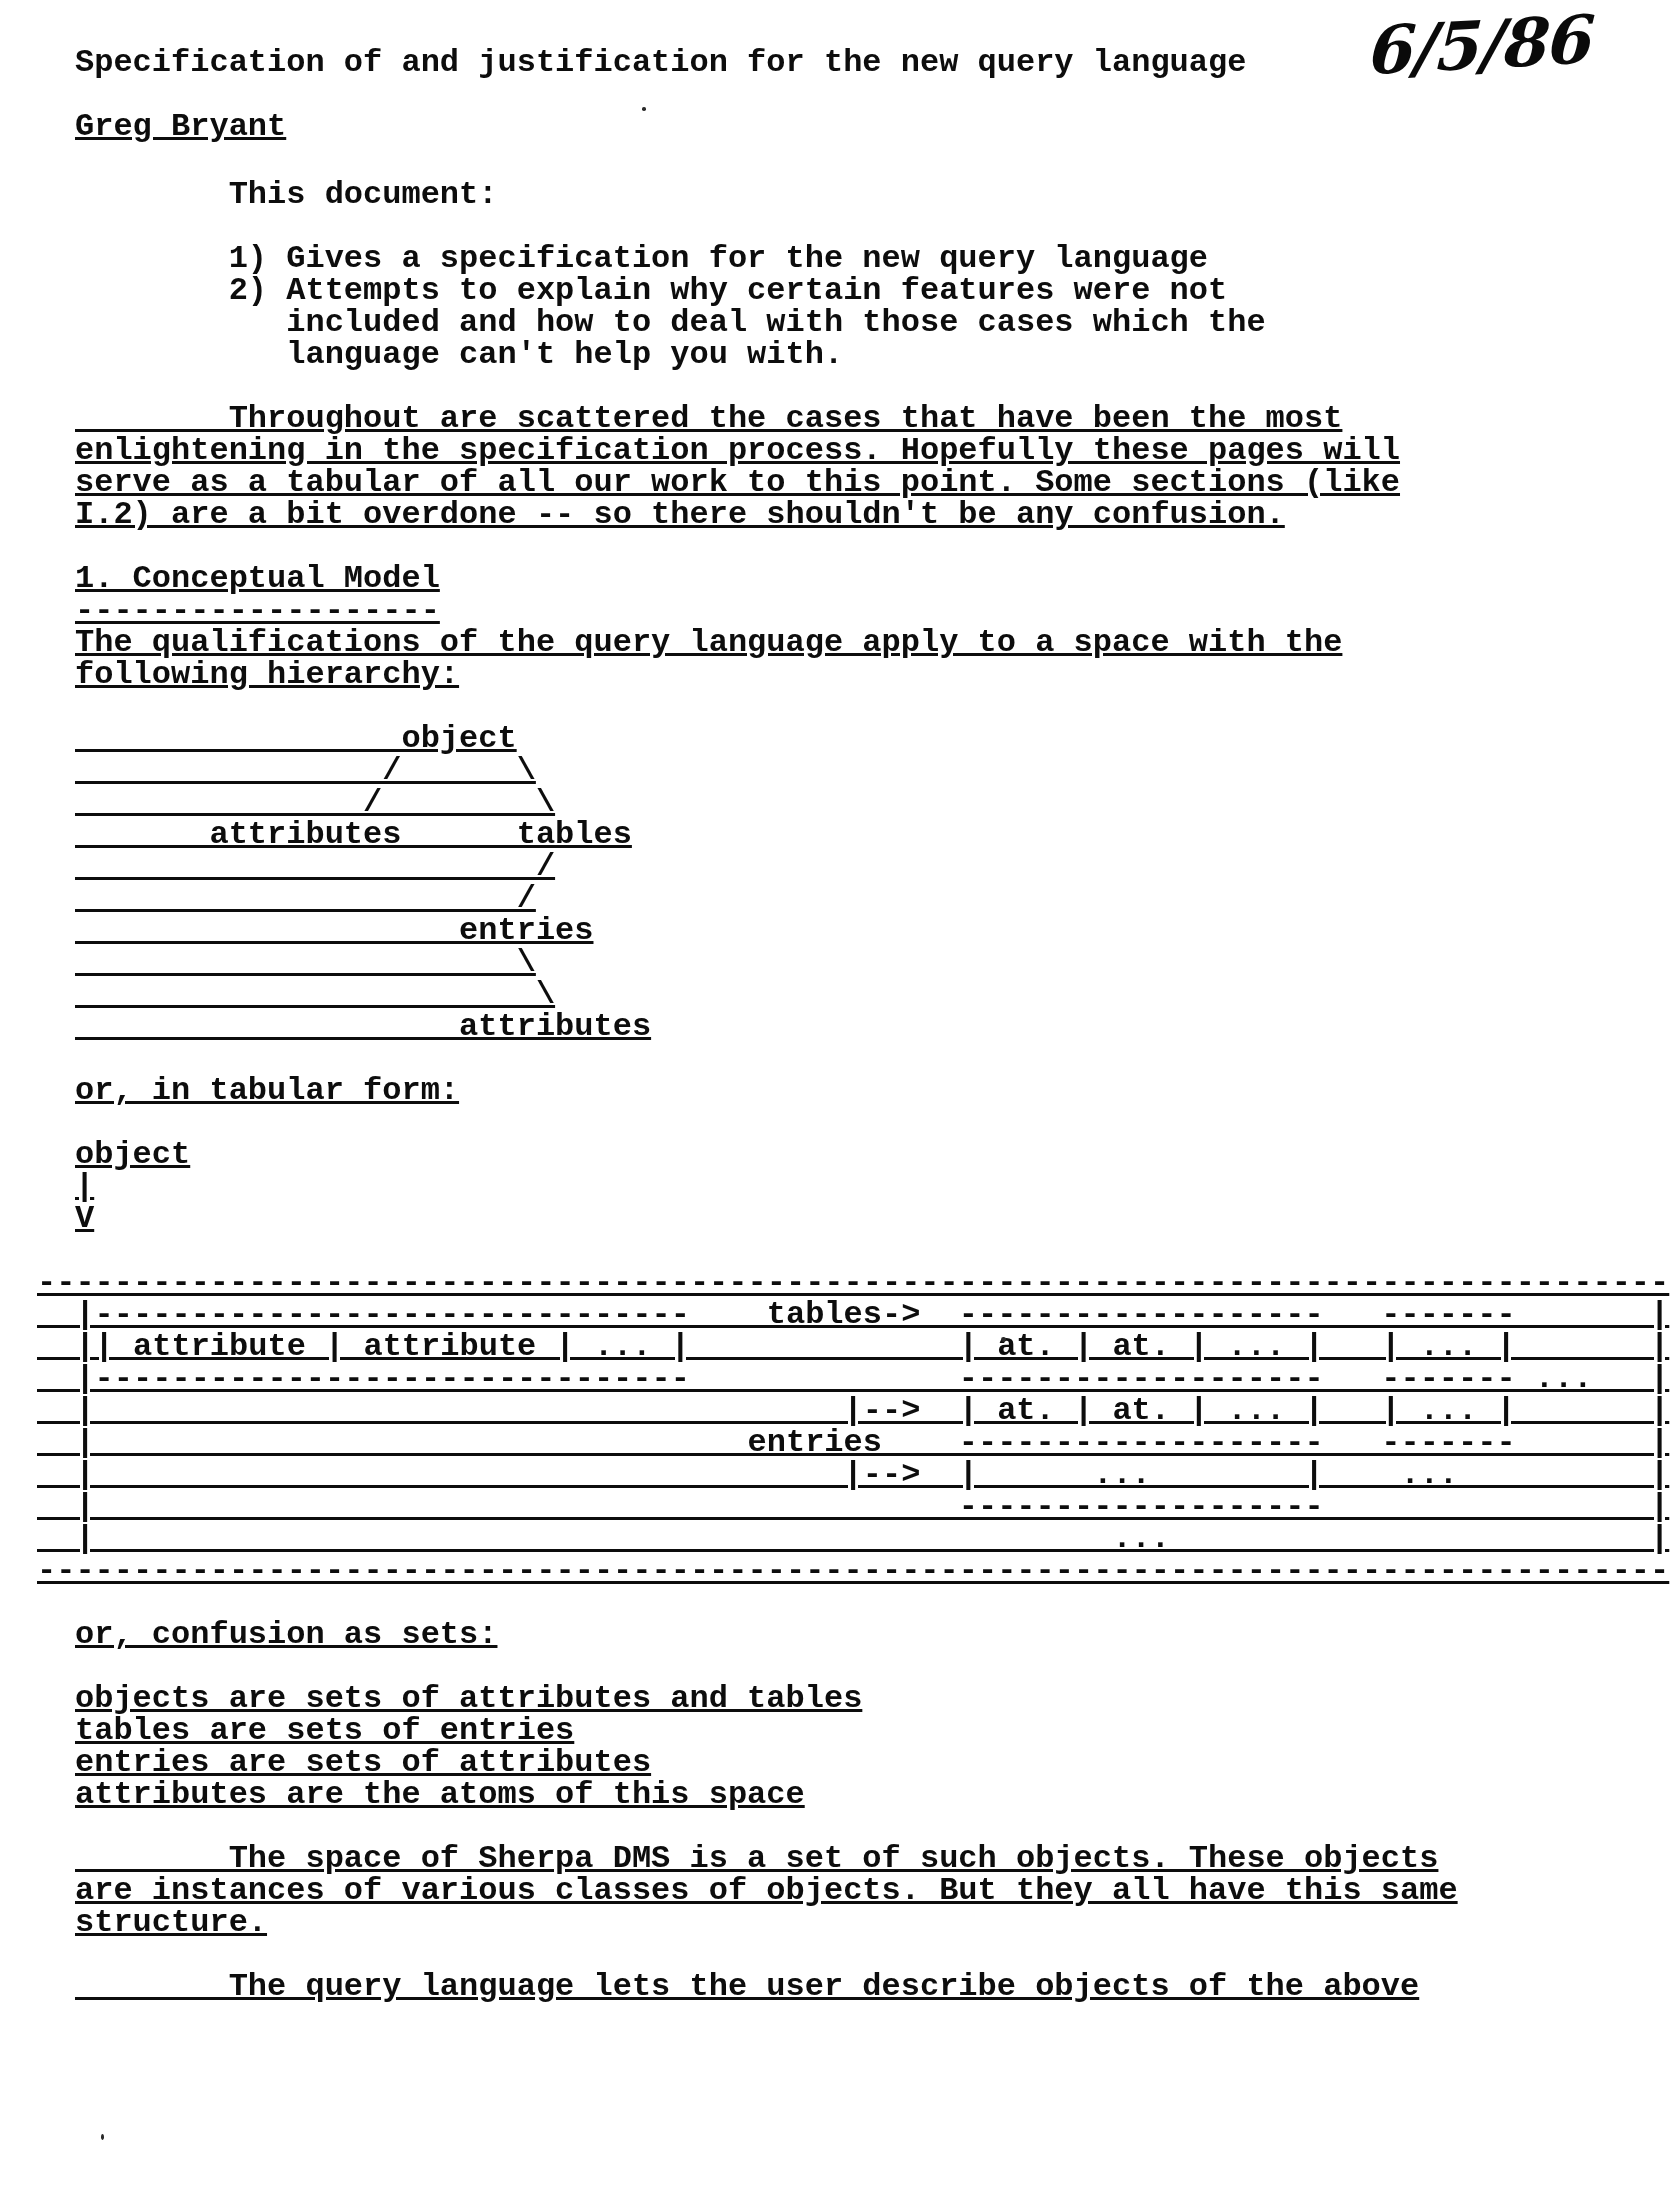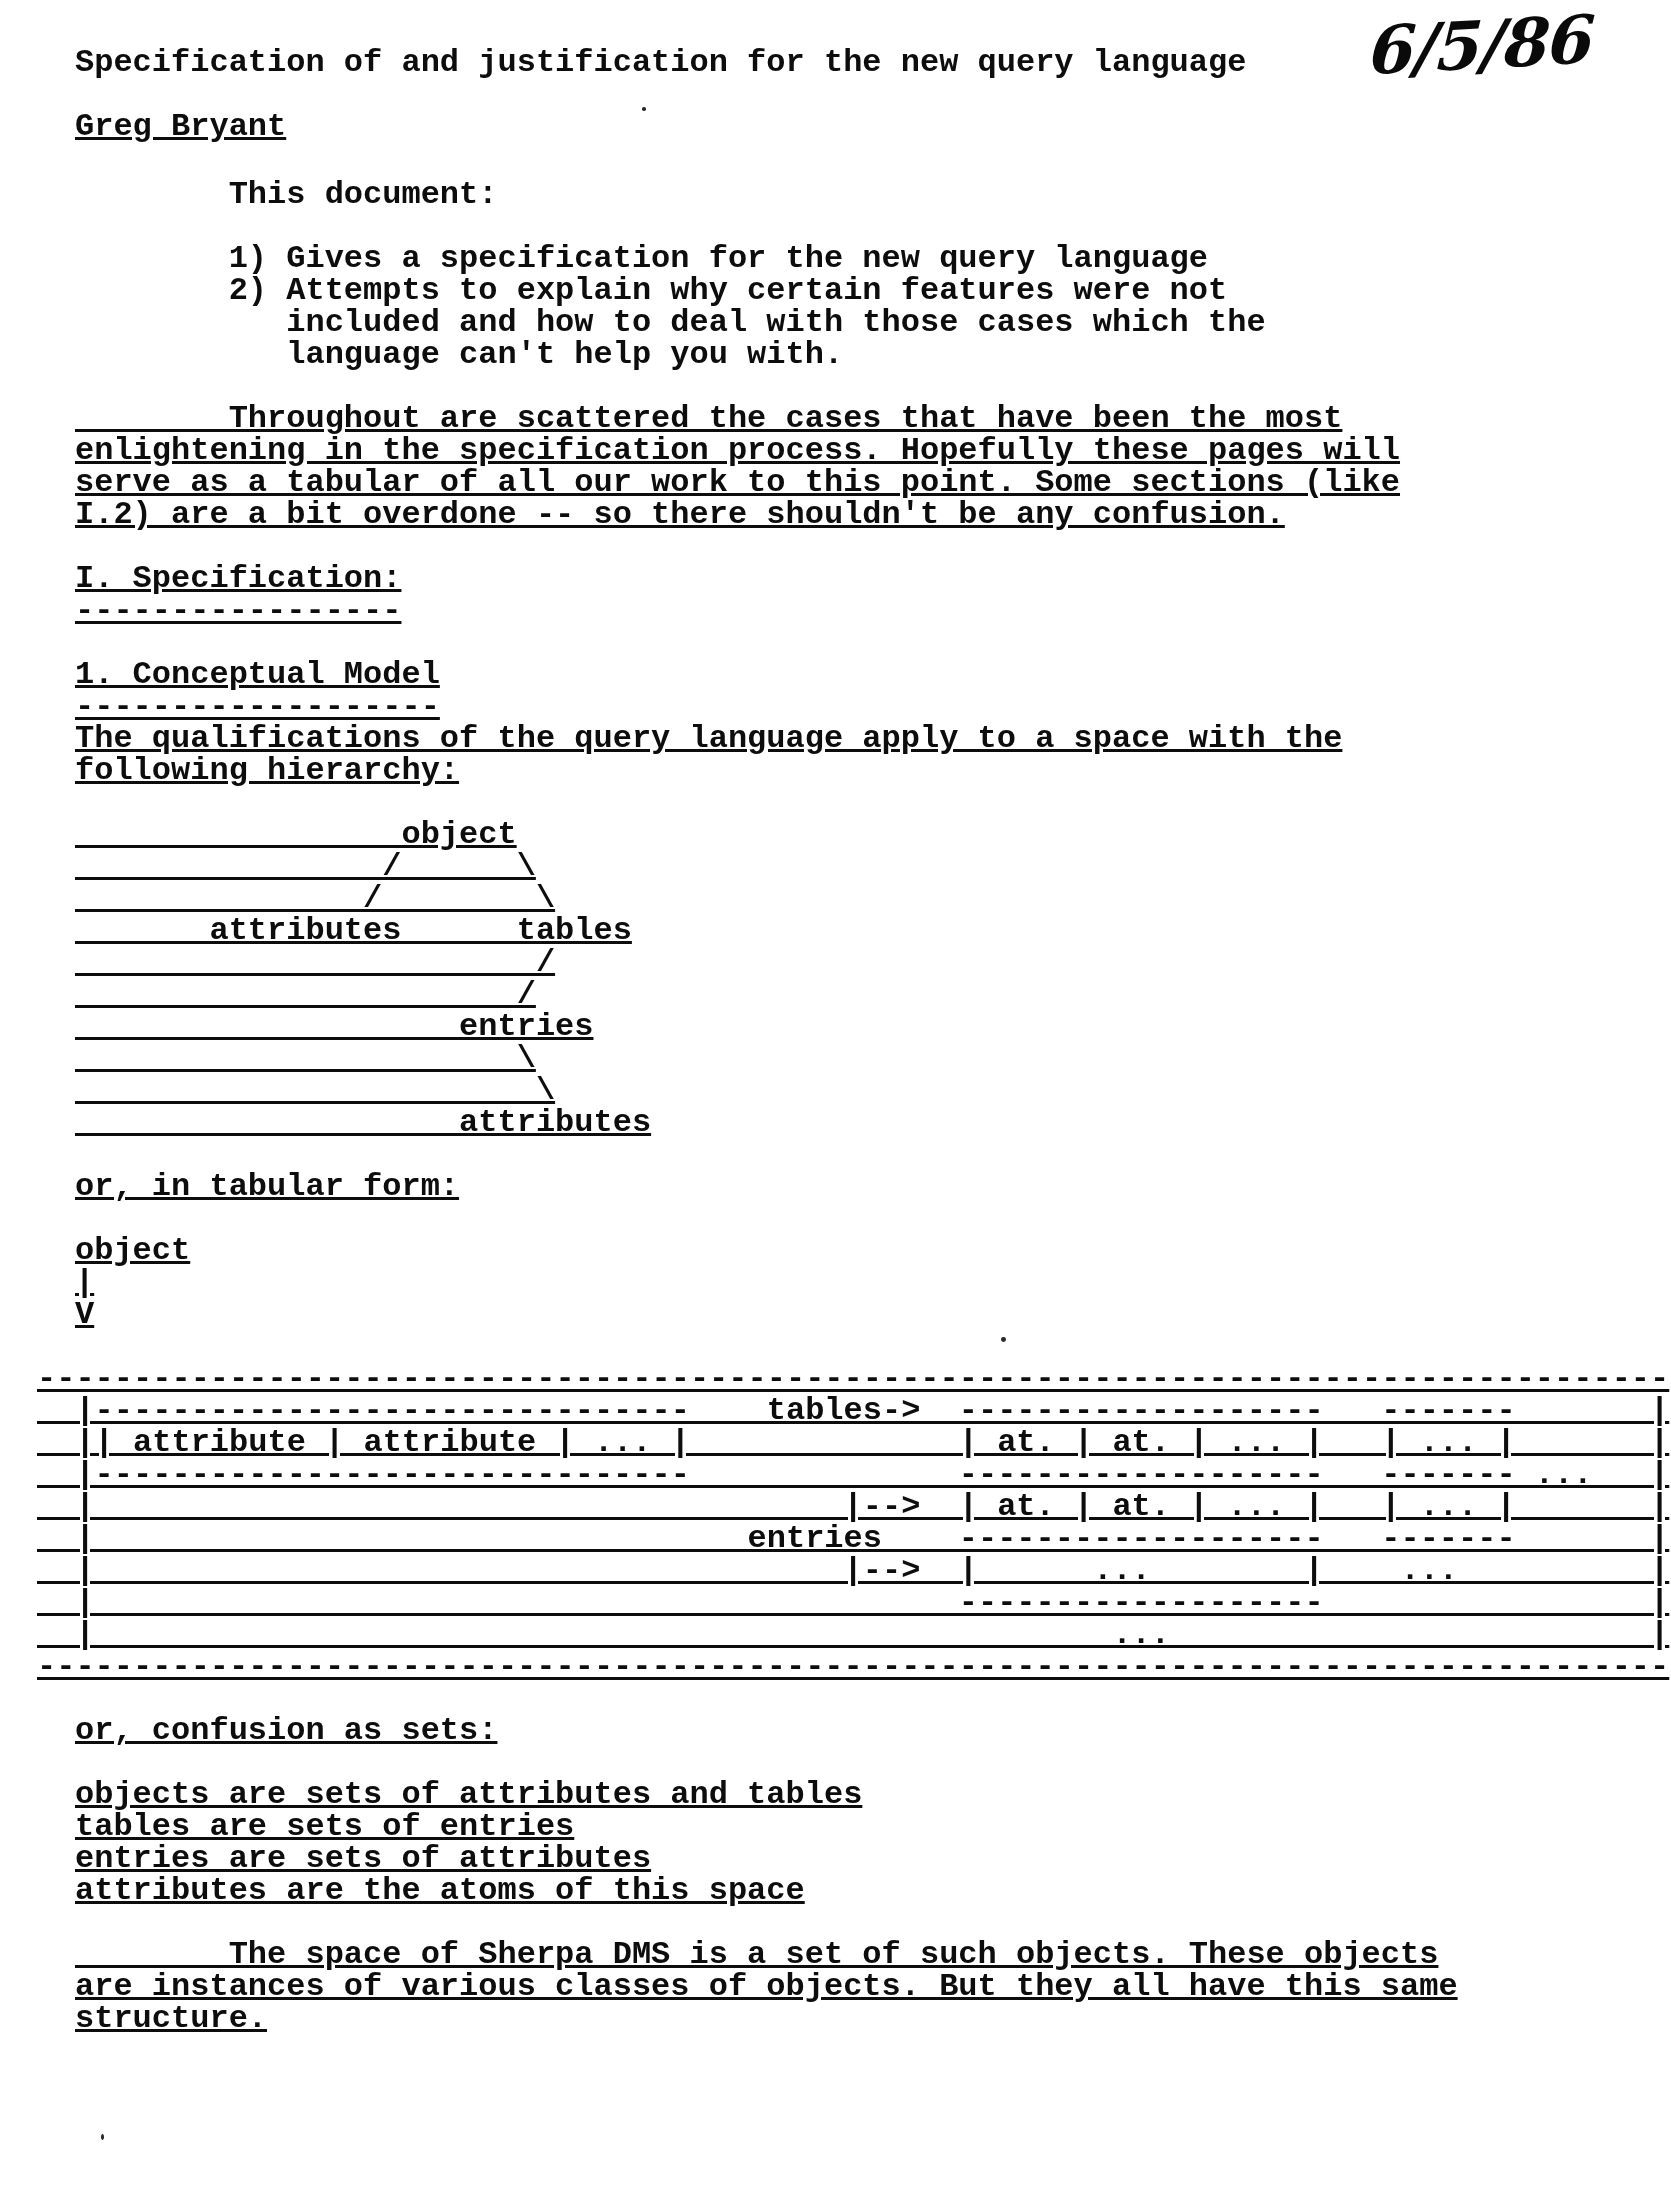--- a/index.html
+++ b/index.html
@@ -72,22 +72,20 @@
         1) Gives a specification for the new query language
         2) Attempts to explain why certain features were not
            included and how to deal with those cases which the
            language can't help you with.</pre>
 
   <pre class="block gap1">        Throughout are scattered the cases that have been the most
 enlightening in the specification process. Hopefully these pages will
 serve as a tabular of all our work to this point. Some sections (like
 I.2) are a bit overdone -- so there shouldn't be any confusion.</pre>
 
-  <pre class="block gap1">I. Specification:
------------------</pre>
 
   <pre class="block gap1">1. Conceptual Model
 -------------------
 The qualifications of the query language apply to a space with the
 following hierarchy:</pre>
 
   <pre class="block gap1">                 object
                 /      \
                /        \
        attributes      tables
@@ -119,19 +117,20 @@
 
   <pre class="block gap1">objects are sets of attributes and tables
 tables are sets of entries
 entries are sets of attributes
 attributes are the atoms of this space</pre>
 
   <pre class="block gap1">        The space of Sherpa DMS is a set of such objects. These objects
 are instances of various classes of objects. But they all have this same
 structure.</pre>
 
+  <pre class="block gap1">        The query language lets the user describe objects of the above</pre>
 
   <span class="speck s1"></span>
   <span class="speck s2"></span>
   <span class="speck s3"></span>
 
 </div>
 
 
 </body></html>

